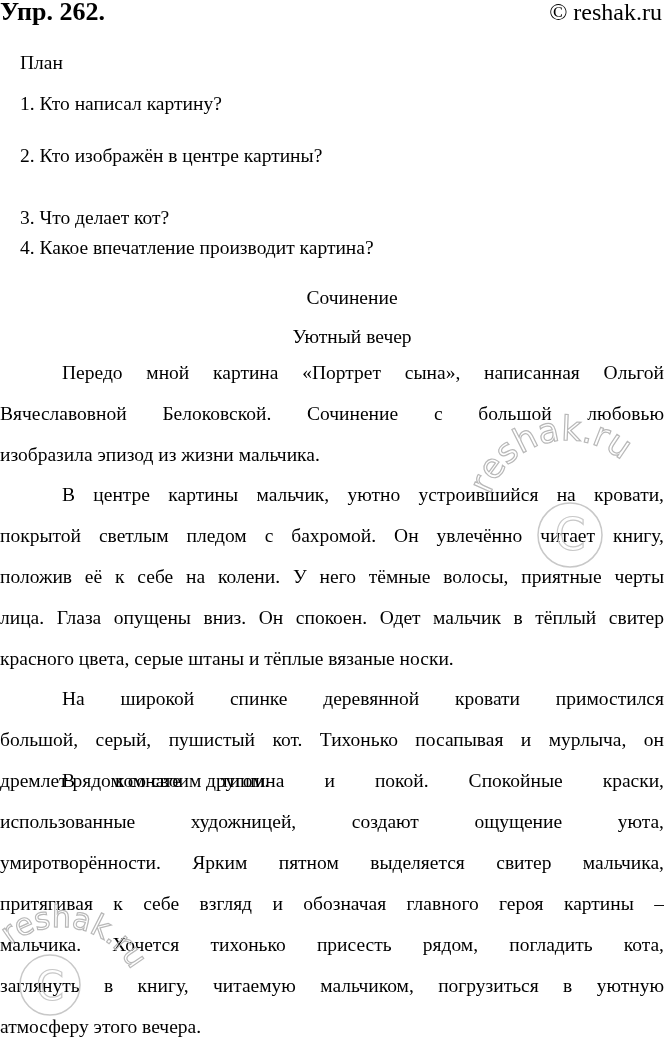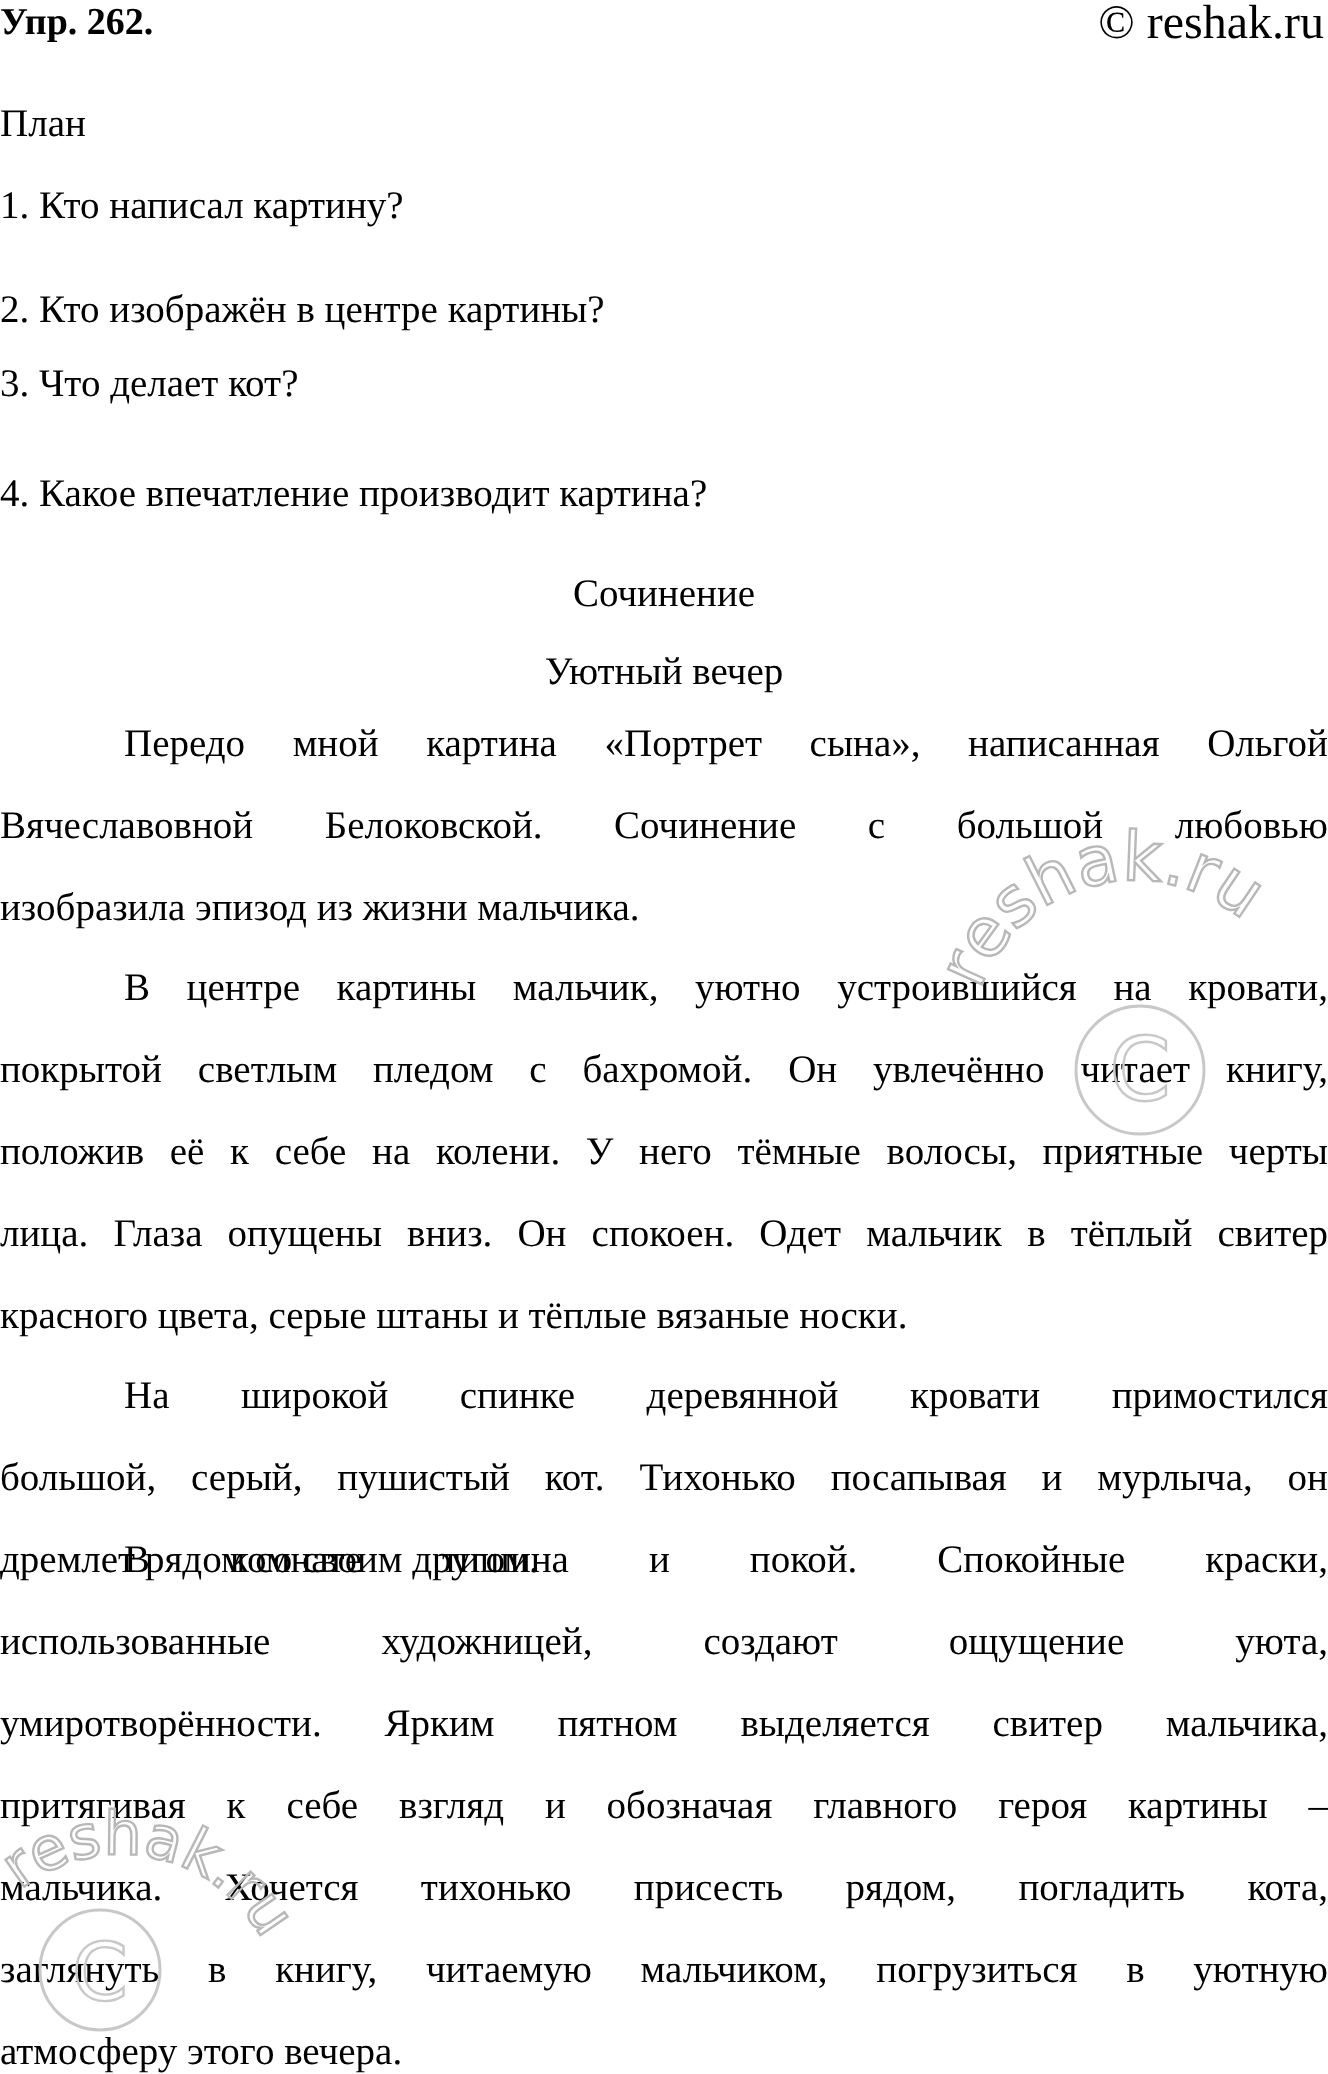--- a/index.html
+++ b/index.html
@@ -6,27 +6,27 @@
   body {
     width: 664px; height: 1037px; position: relative; overflow: hidden;
     font-family: "Liberation Serif", "DejaVu Serif", serif;
     color: #000;
     font-size: 19.5px;
   }
   .header {
     position: absolute; top: 0; left: 0; width: 664px; height: 28px;
   }
   .ex-title {
-    position: absolute; left: 0; top: 0; font-weight: bold; font-size: 19px; line-height: 24px;
+    position: absolute; left: 0; top: 0; font-weight: bold; font-size: 26px; line-height: 24px;
   }
   .copyright {
     position: absolute; right: 2px; top: 0; font-size: 24px; line-height: 24px;
   }
   .line {
-    position: absolute; left: 0; white-space: nowrap; line-height: 24px;
+    position: absolute; left: 0; white-space: nowrap; line-height: 24px; padding-left: 20px;
   }
   .center { left: 0; width: 664px; text-align: center; }
   .para {
     position: absolute; left: 0; width: 664px;
     line-height: 41px; text-align: justify; text-indent: 66px;
   }
   .jl {
     display: block; text-align: justify; text-align-last: justify; height: 41px;
   }
   .jl.nolast { text-align-last: left; }
@@ -39,21 +39,21 @@
 <body>
 
 <div class="header">
   <div class="ex-title">Упр. 262.</div>
   <div class="copyright">© reshak.ru</div>
 </div>
 
 <div class="line" style="top:51px">План</div>
 <div class="line" style="top:92px">1. Кто написал картину?</div>
 <div class="line" style="top:144px">2. Кто изображён в центре картины?</div>
-<div class="line" style="top:181px">3. Что делает кот?</div>
+<div class="line" style="top:206px">3. Что делает кот?</div>
 <div class="line" style="top:236px">4. Какое впечатление производит картина?</div>
 
 <div class="line center" style="top:286px">Сочинение</div>
 <div class="line center" style="top:325px">Уютный вечер</div>
 
 <div class="para" style="top:352px; text-indent:0">
   <span class="jl indent">Передо мной картина «Портрет сына», написанная Ольгой</span>
   <span class="jl">Вячеславовной Белоковской. Сочинение с большой любовью</span>
   <span class="jl nolast">изобразила эпизод из жизни мальчика.</span>
 </div>

